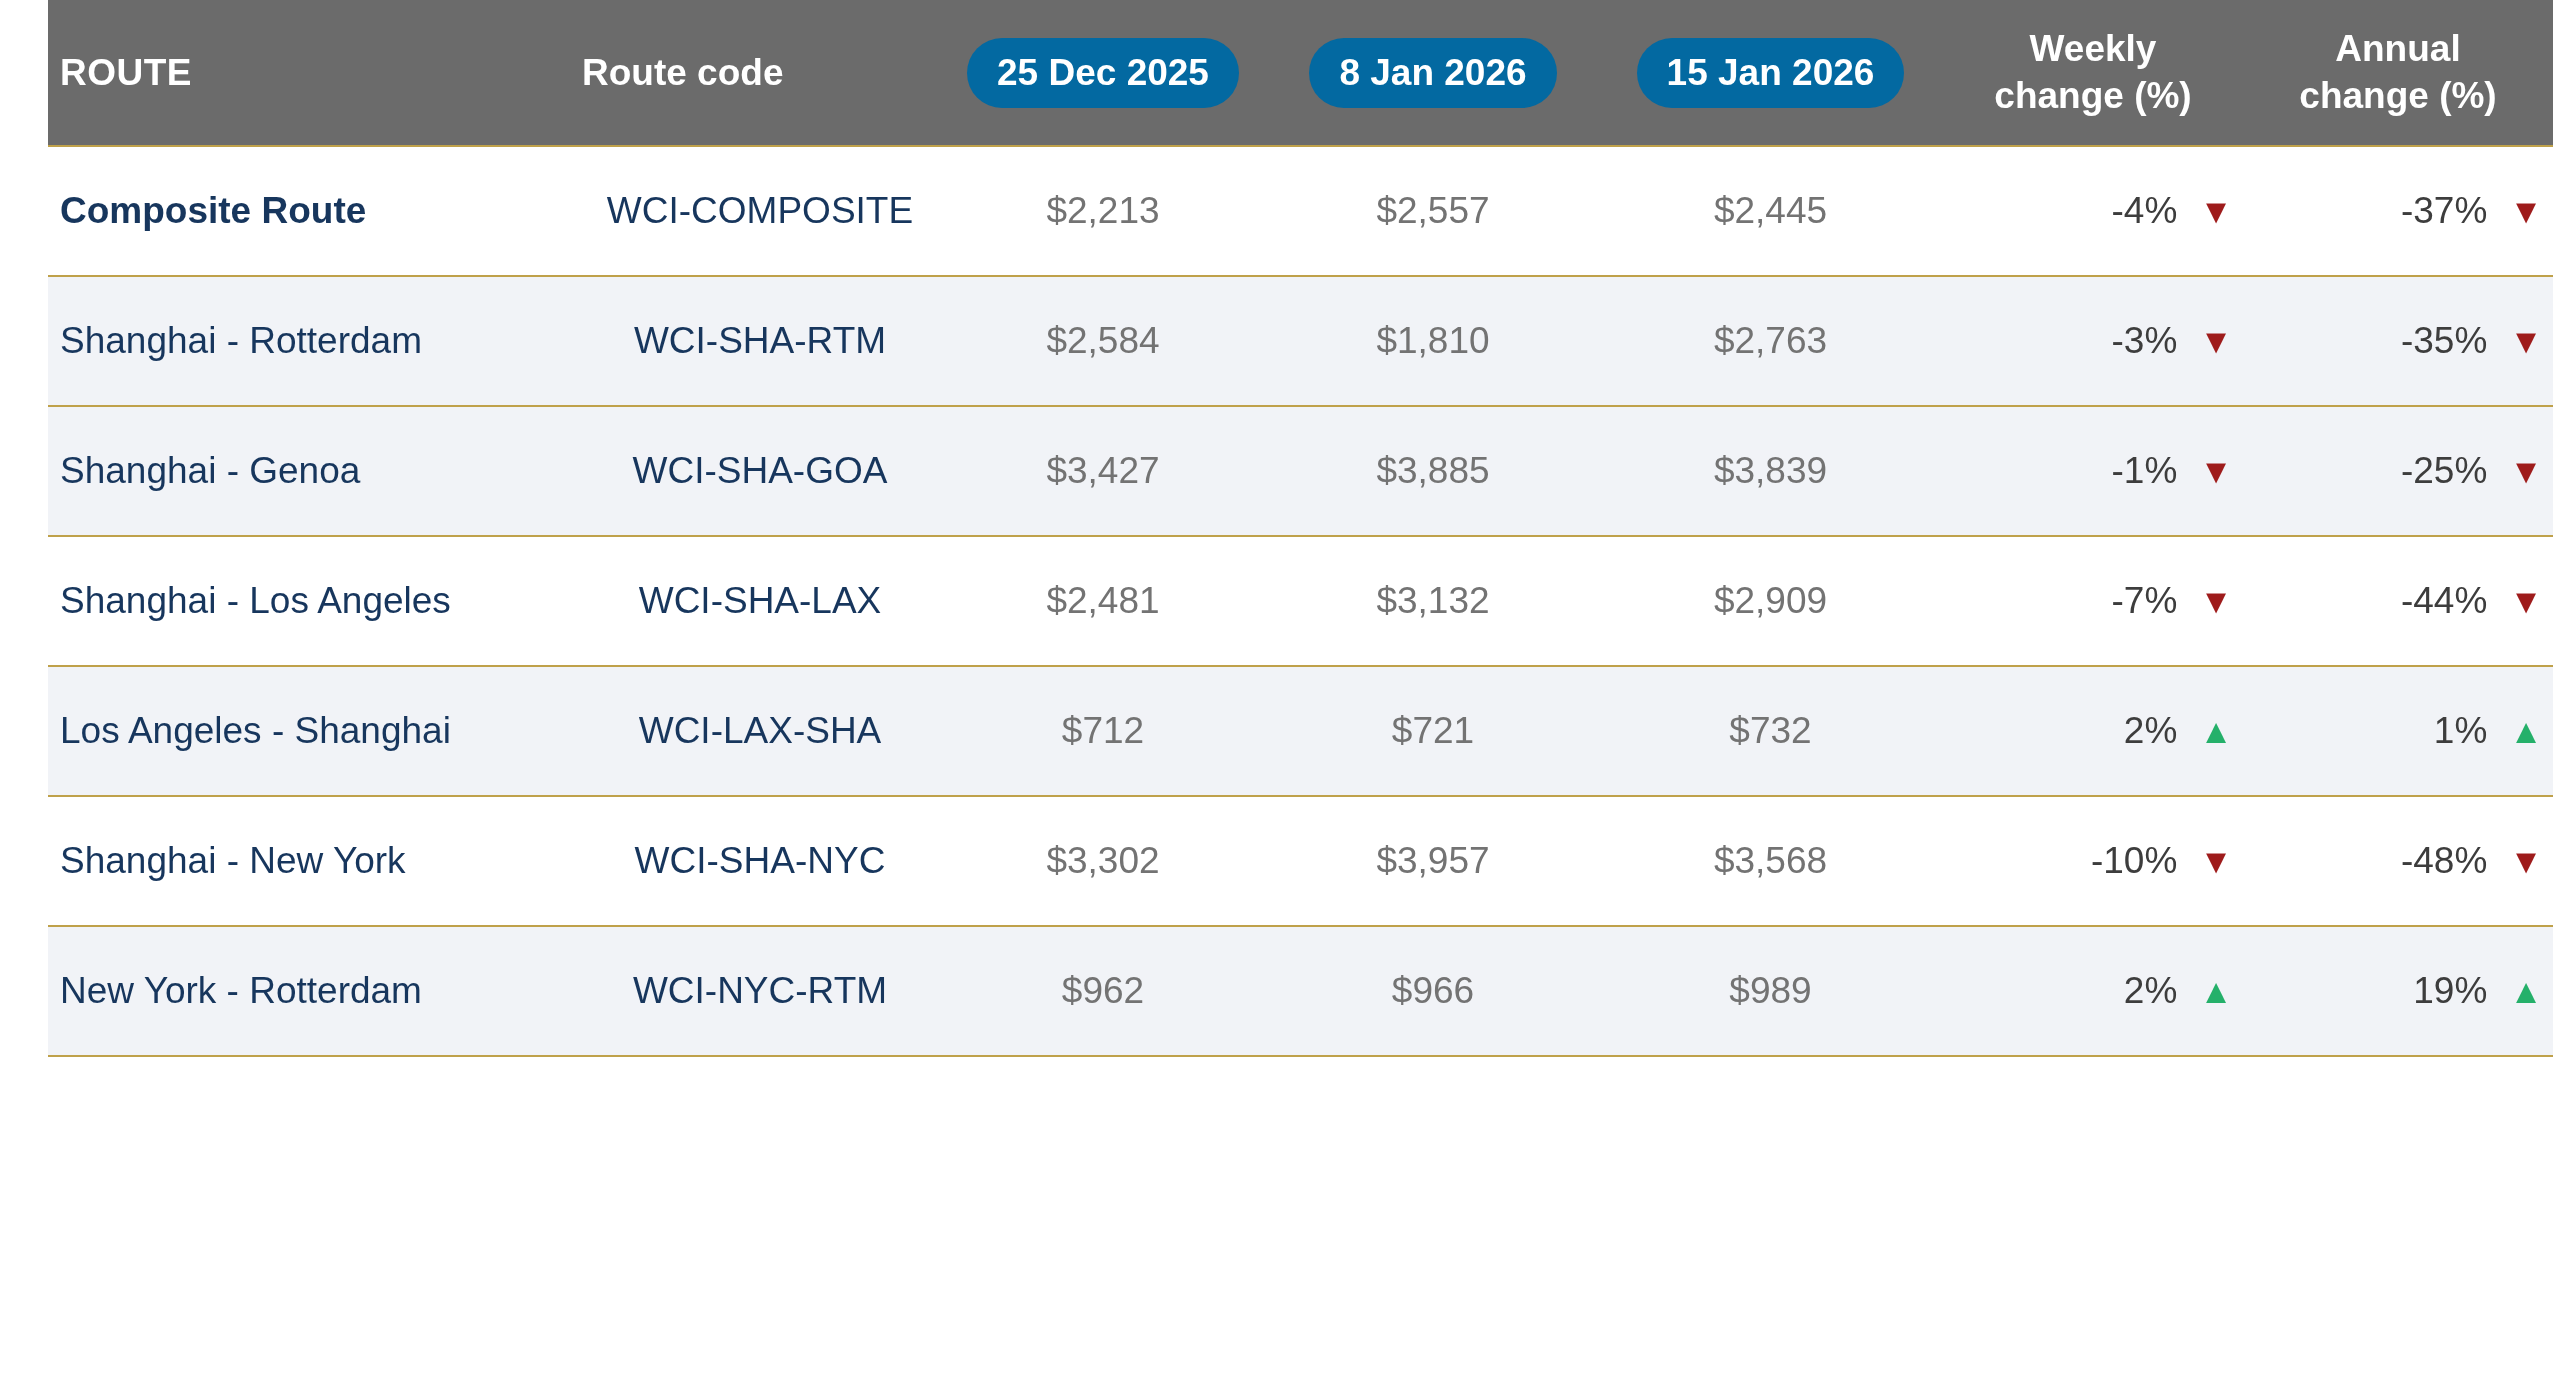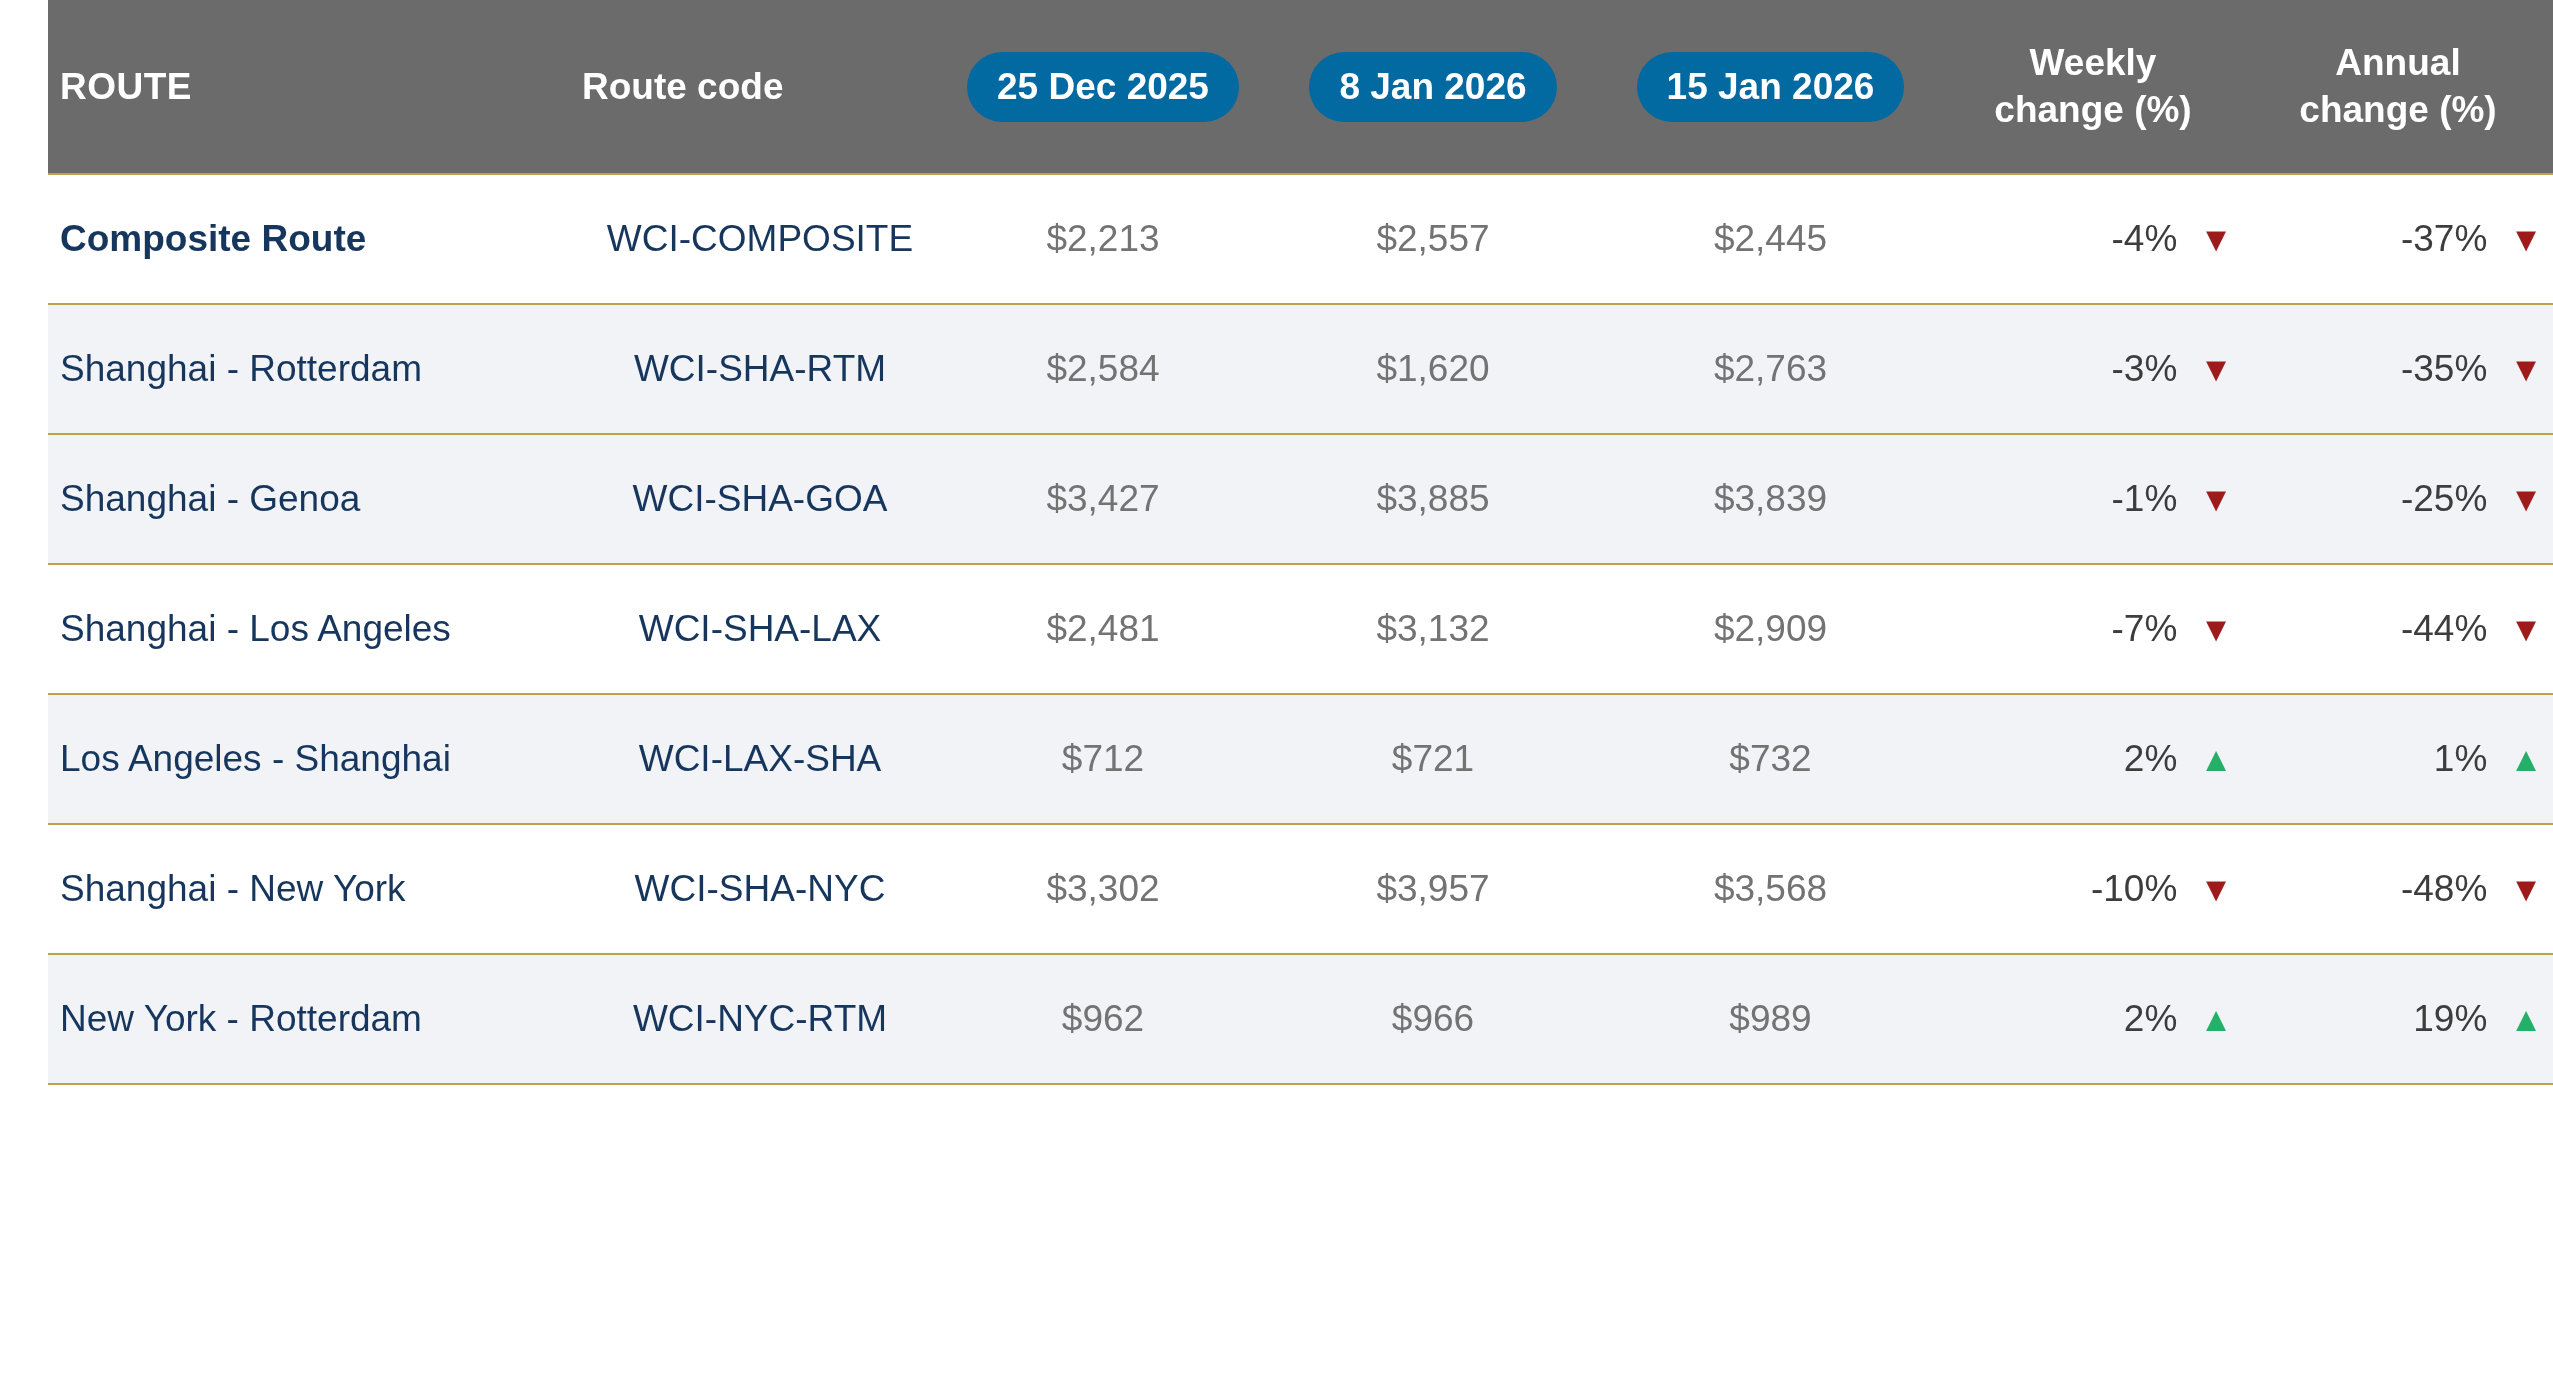--- a/index.html
+++ b/index.html
@@ -22,21 +22,21 @@
     width: 2505px;
   }
   table.wci {
     border-collapse: collapse;
     width: 2505px;
     table-layout: fixed;
   }
   
   thead tr {
     background: #6b6b6b;
-    height: 174px;
+    height: 146px;
   }
   thead th {
     color: #ffffff;
     font-size: 37px;
     font-weight: bold;
     vertical-align: middle;
     padding: 0;
   }
   th.route-head {
     text-align: left;
@@ -180,21 +180,21 @@
               </span></td>
             <td class="chg"><span class="chg-inner">
                 <span>-37%</span>
                 <span class="arrow down">▼</span>
               </span></td>
           </tr>
           <tr class="even">
             <td class="route">Shanghai - Rotterdam</td>
             <td class="code">WCI-SHA-RTM</td>
             <td class="num">$2,584</td>
-            <td class="num">$1,620</td>
+            <td class="num">$1,810</td>
             <td class="num">$2,763</td>
             <td class="chg"><span class="chg-inner">
                 <span>-3%</span>
                 <span class="arrow down">▼</span>
               </span></td>
             <td class="chg"><span class="chg-inner">
                 <span>-35%</span>
                 <span class="arrow down">▼</span>
               </span></td>
           </tr>

